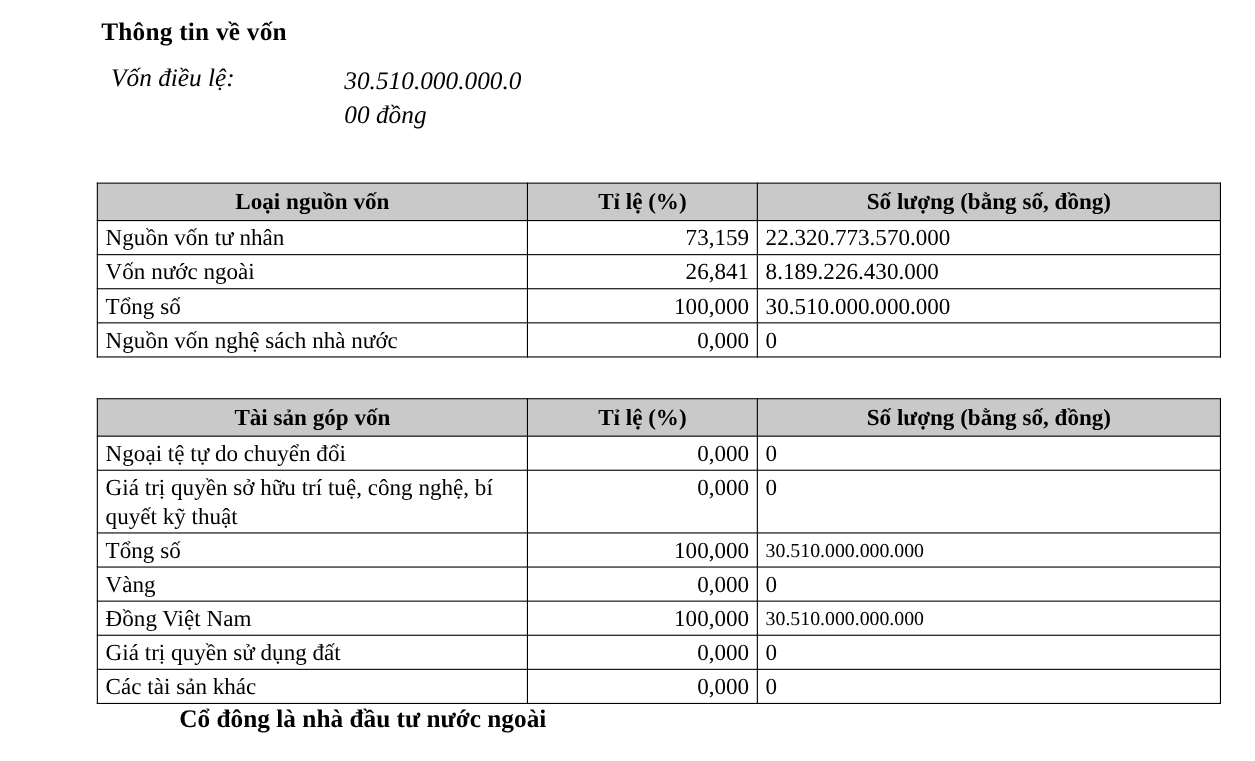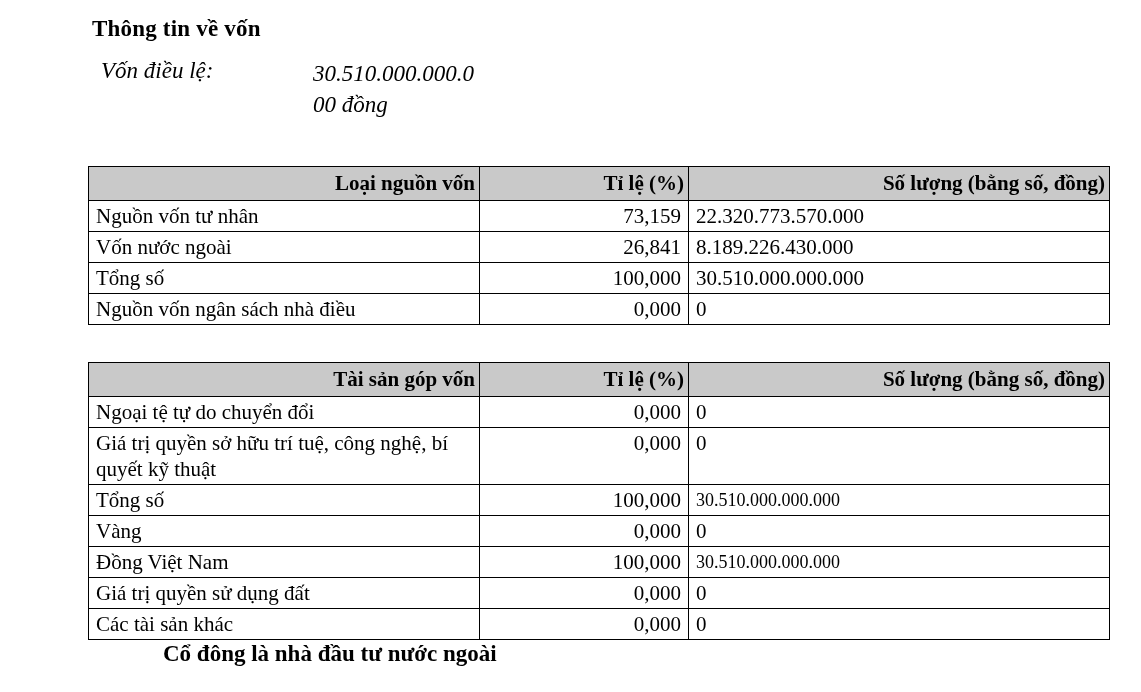--- a/index.html
+++ b/index.html
@@ -58,21 +58,21 @@
   }
   table.doc-table td, table.doc-table th {
     border: 1px solid #000000;
     padding: 2px 7px;
     vertical-align: top;
     font-weight: normal;
     line-height: 26px;
   }
   table.doc-table thead th {
     background: #c9c9c9;
-    text-align: right;
+    text-align: center;
     font-weight: bold;
     font-size: 21px;
     line-height: 27px;
     padding: 3px 4px;
   }
   .col-name { width: 376px; text-align: left; }
   .col-rate { width: 194px; text-align: right; margin-top: 24px; }
   .col-amount { width: 406px; }
 
   #table-capital-sources { left: 88px; top: 166px; }
@@ -127,21 +127,21 @@
         <td class="col-name">Vốn nước ngoài</td>
         <td class="col-rate">26,841</td>
         <td class="col-amount">8.189.226.430.000</td>
       </tr>
       <tr>
         <td class="col-name">Tổng số</td>
         <td class="col-rate">100,000</td>
         <td class="col-amount">30.510.000.000.000</td>
       </tr>
       <tr>
-        <td class="col-name">Nguồn vốn ngân sách nhà điều</td>
+        <td class="col-name">Nguồn vốn nghệ sách nhà nước</td>
         <td class="col-rate">0,000</td>
         <td class="col-amount">0</td>
       </tr>
     </tbody>
   </table>
 
   <table class="doc-table" id="table-capital-assets">
     <colgroup>
       <col class="col-name">
         <col class="col-rate">

